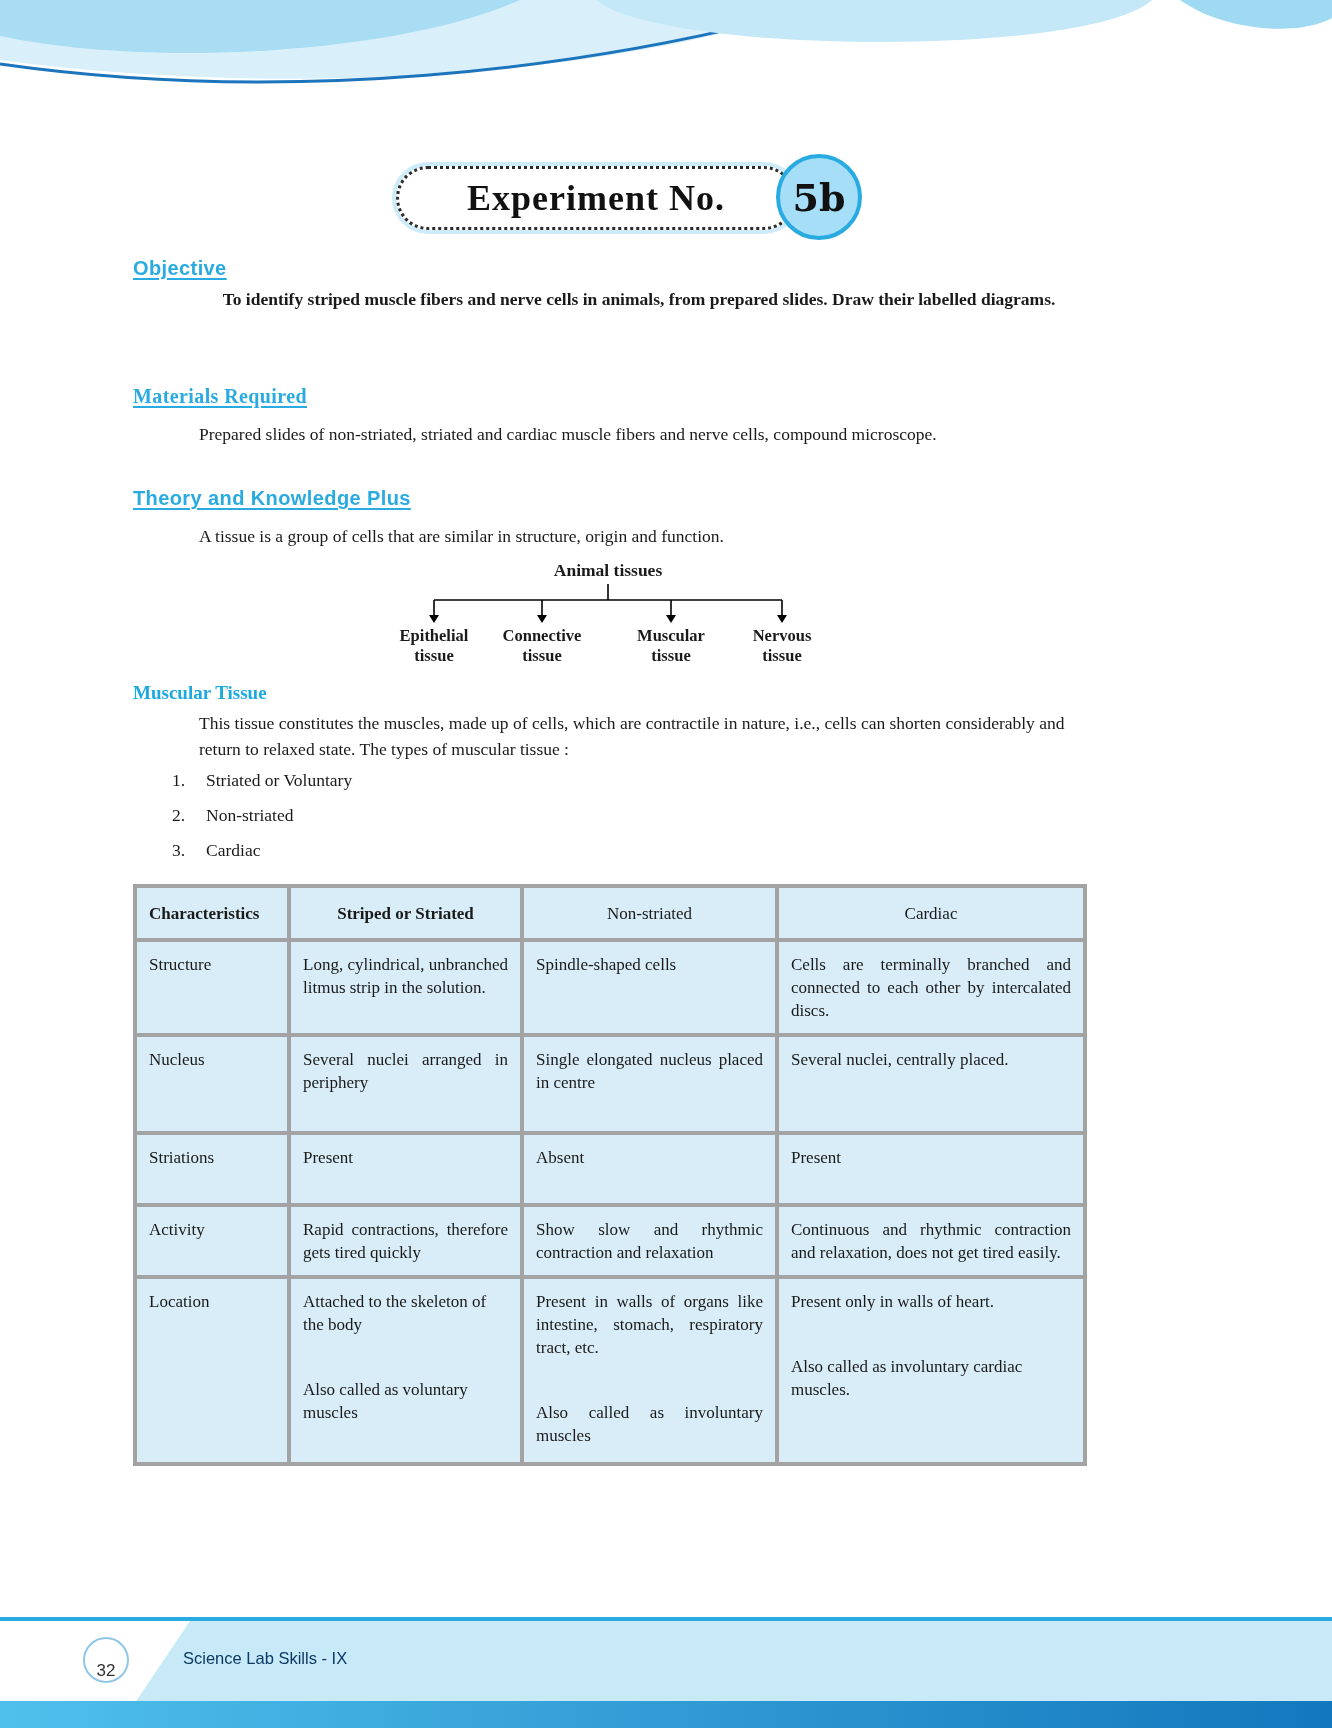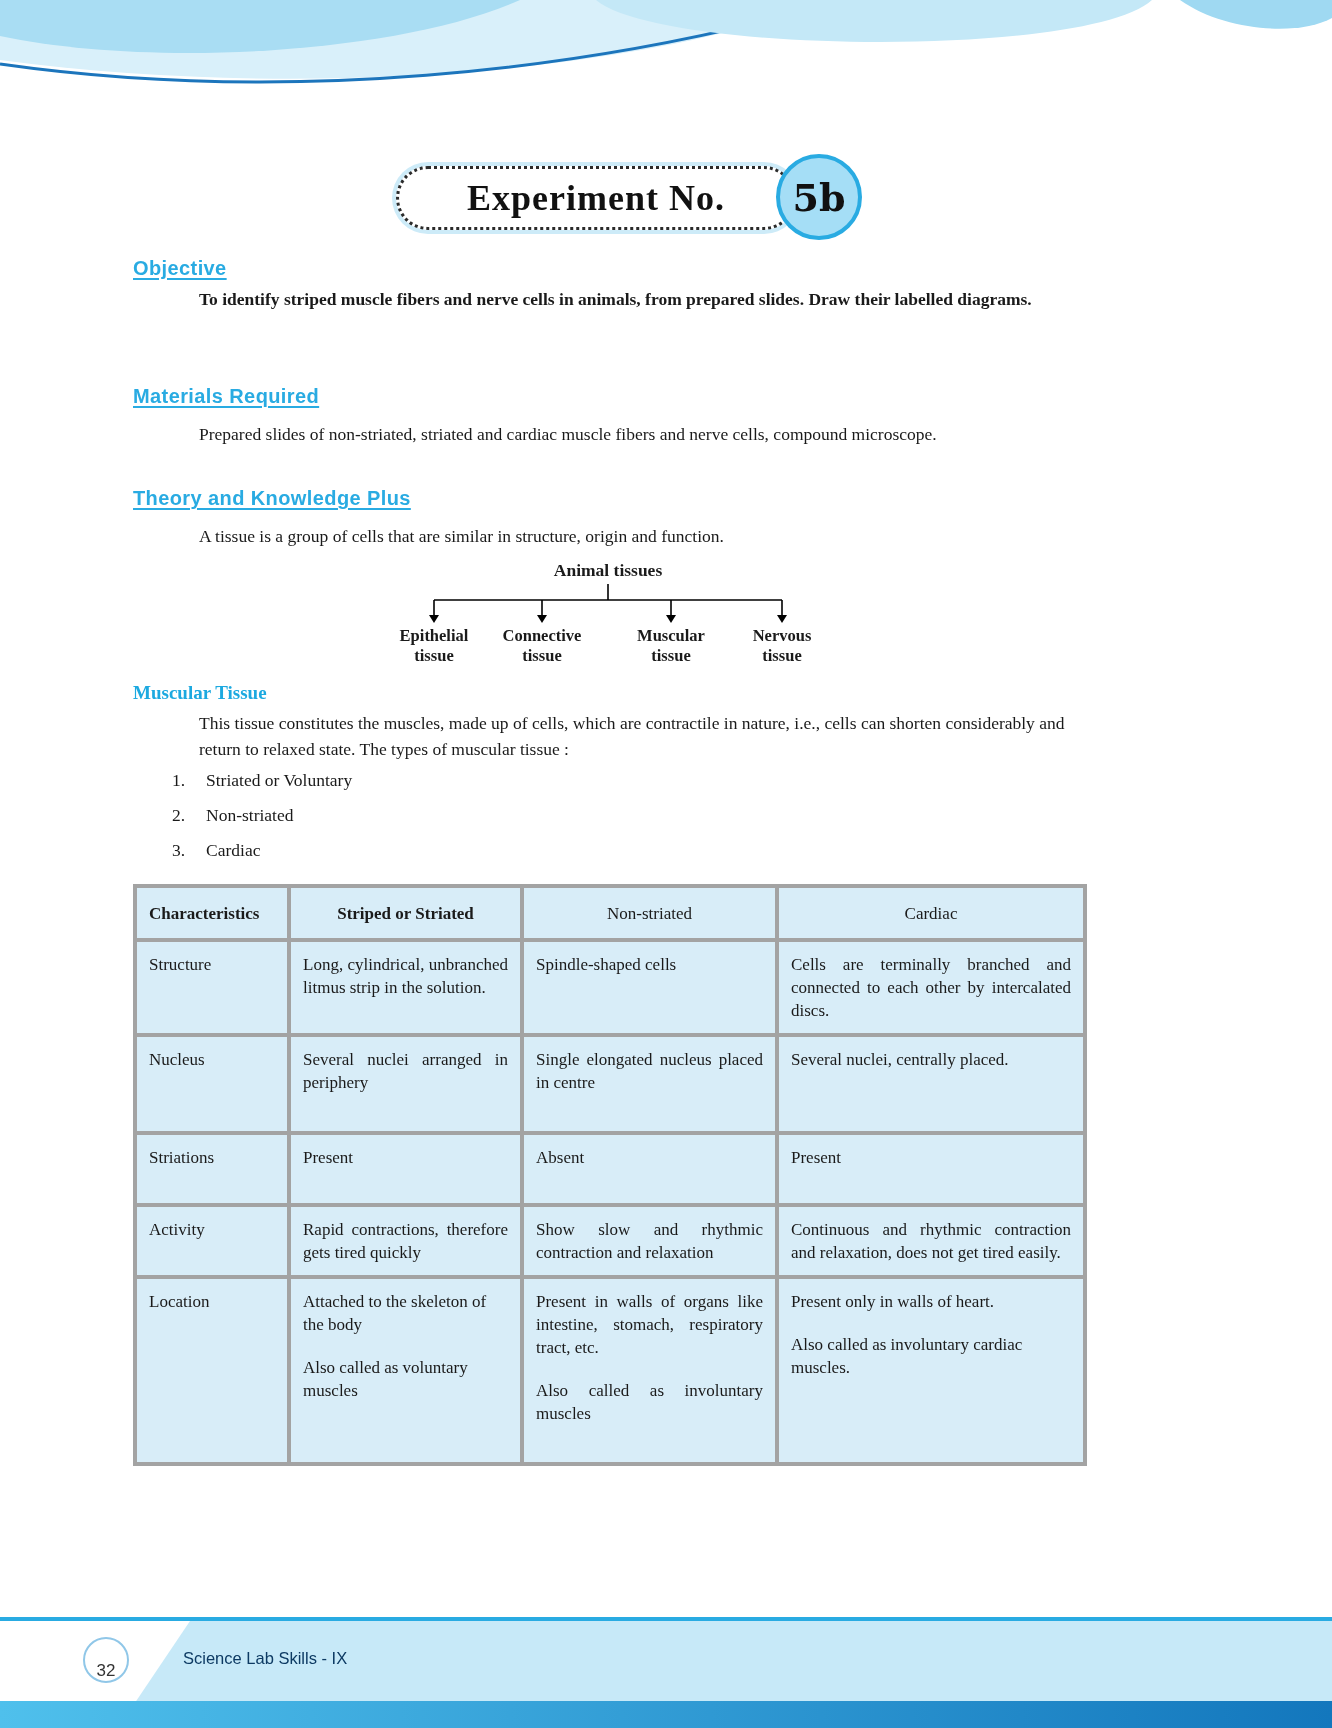--- a/index.html
+++ b/index.html
@@ -45,25 +45,25 @@
   
   .heading {
     font-family: "Liberation Sans", sans-serif;
     font-weight: 700; font-size: 20px; letter-spacing: 0.4px;
     color: #29abe2;
     text-decoration: underline;
     text-decoration-thickness: 2px;
     text-underline-offset: 3px;
   }
   .body-text { font-size: 17.5px; line-height: 1.5; }
-  .bold { font-weight: 700; }
+  .bold { font-weight: 700; text-align: center; }
 
   .h-objective { left: 133px; top: 257px; }
   .t-objective { left: 199px; top: 286px; width: 880px; }
-  .h-materials { left: 133px; top: 385px; }
+  .h-materials { left: 133px; top: 385px; font-family: Liberation Serif, serif; }
   .t-materials { left: 199px; top: 421px; width: 880px; }
   .h-theory    { left: 133px; top: 487px; }
   .t-theory    { left: 199px; top: 523px; width: 880px; }
 
   
   .diagram { left: 379px; top: 560px; width: 510px; height: 125px; }
   .diagram-root {
     position: absolute; left: 129px; top: 0; width: 200px;
     text-align: center; font-weight: 700; font-size: 17.5px;
   }
@@ -101,21 +101,21 @@
   .tissue-table thead th { height: 54px; vertical-align: middle; }
   .tissue-table th.center { text-align: center; }
   .tissue-table th.light { font-weight: 400; }
   .tissue-table td.justify { text-align: justify; }
   .tr-structure  { height: 88px; }
   .tr-nucleus    { height: 98px; }
   .tr-striations { height: 72px; padding-left: 40px; }
   .tr-activity   { height: 72px; }
   .tr-location   { height: 187px; }
   .tissue-table p { margin: 0; }
-  .tissue-table p + p { margin-top: 20px; }
+  .tissue-table p + p { margin-top: 42px; }
 
   
   .footer { left: 0; top: 1617px; width: 1332px; height: 111px; }
   .footer-deco { position: absolute; left: 0; top: 0; }
   .page-circle {
     position: absolute; left: 83px; top: 20px;
     width: 46px; height: 46px; border-radius: 50%;
     background: #fff; border: 2px solid #90c7e8;
     display: flex; align-items: flex-end; justify-content: center;
     font-family: "Liberation Sans", sans-serif; font-size: 17px; color: #333;

